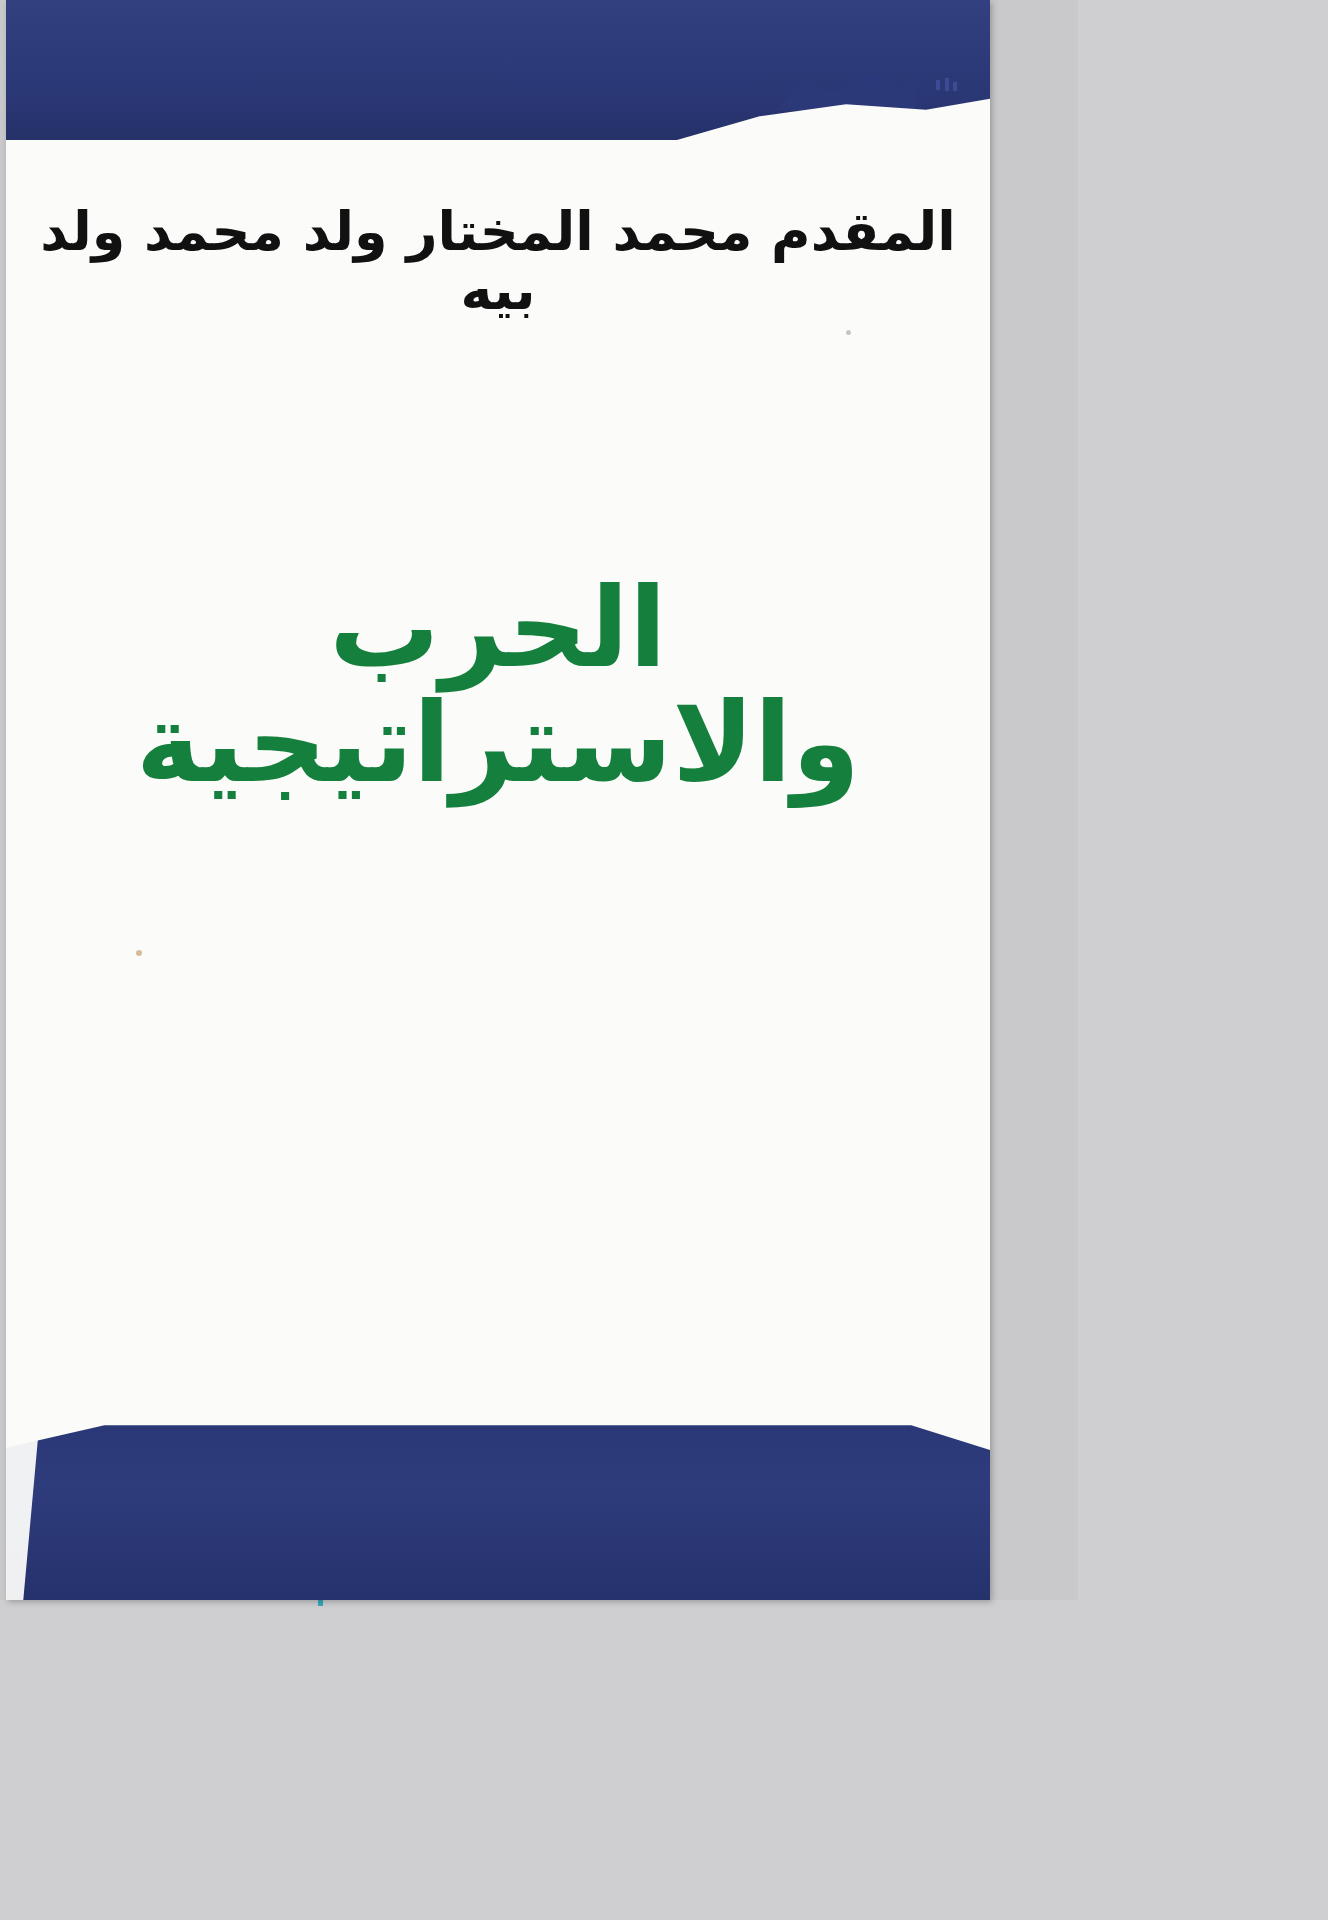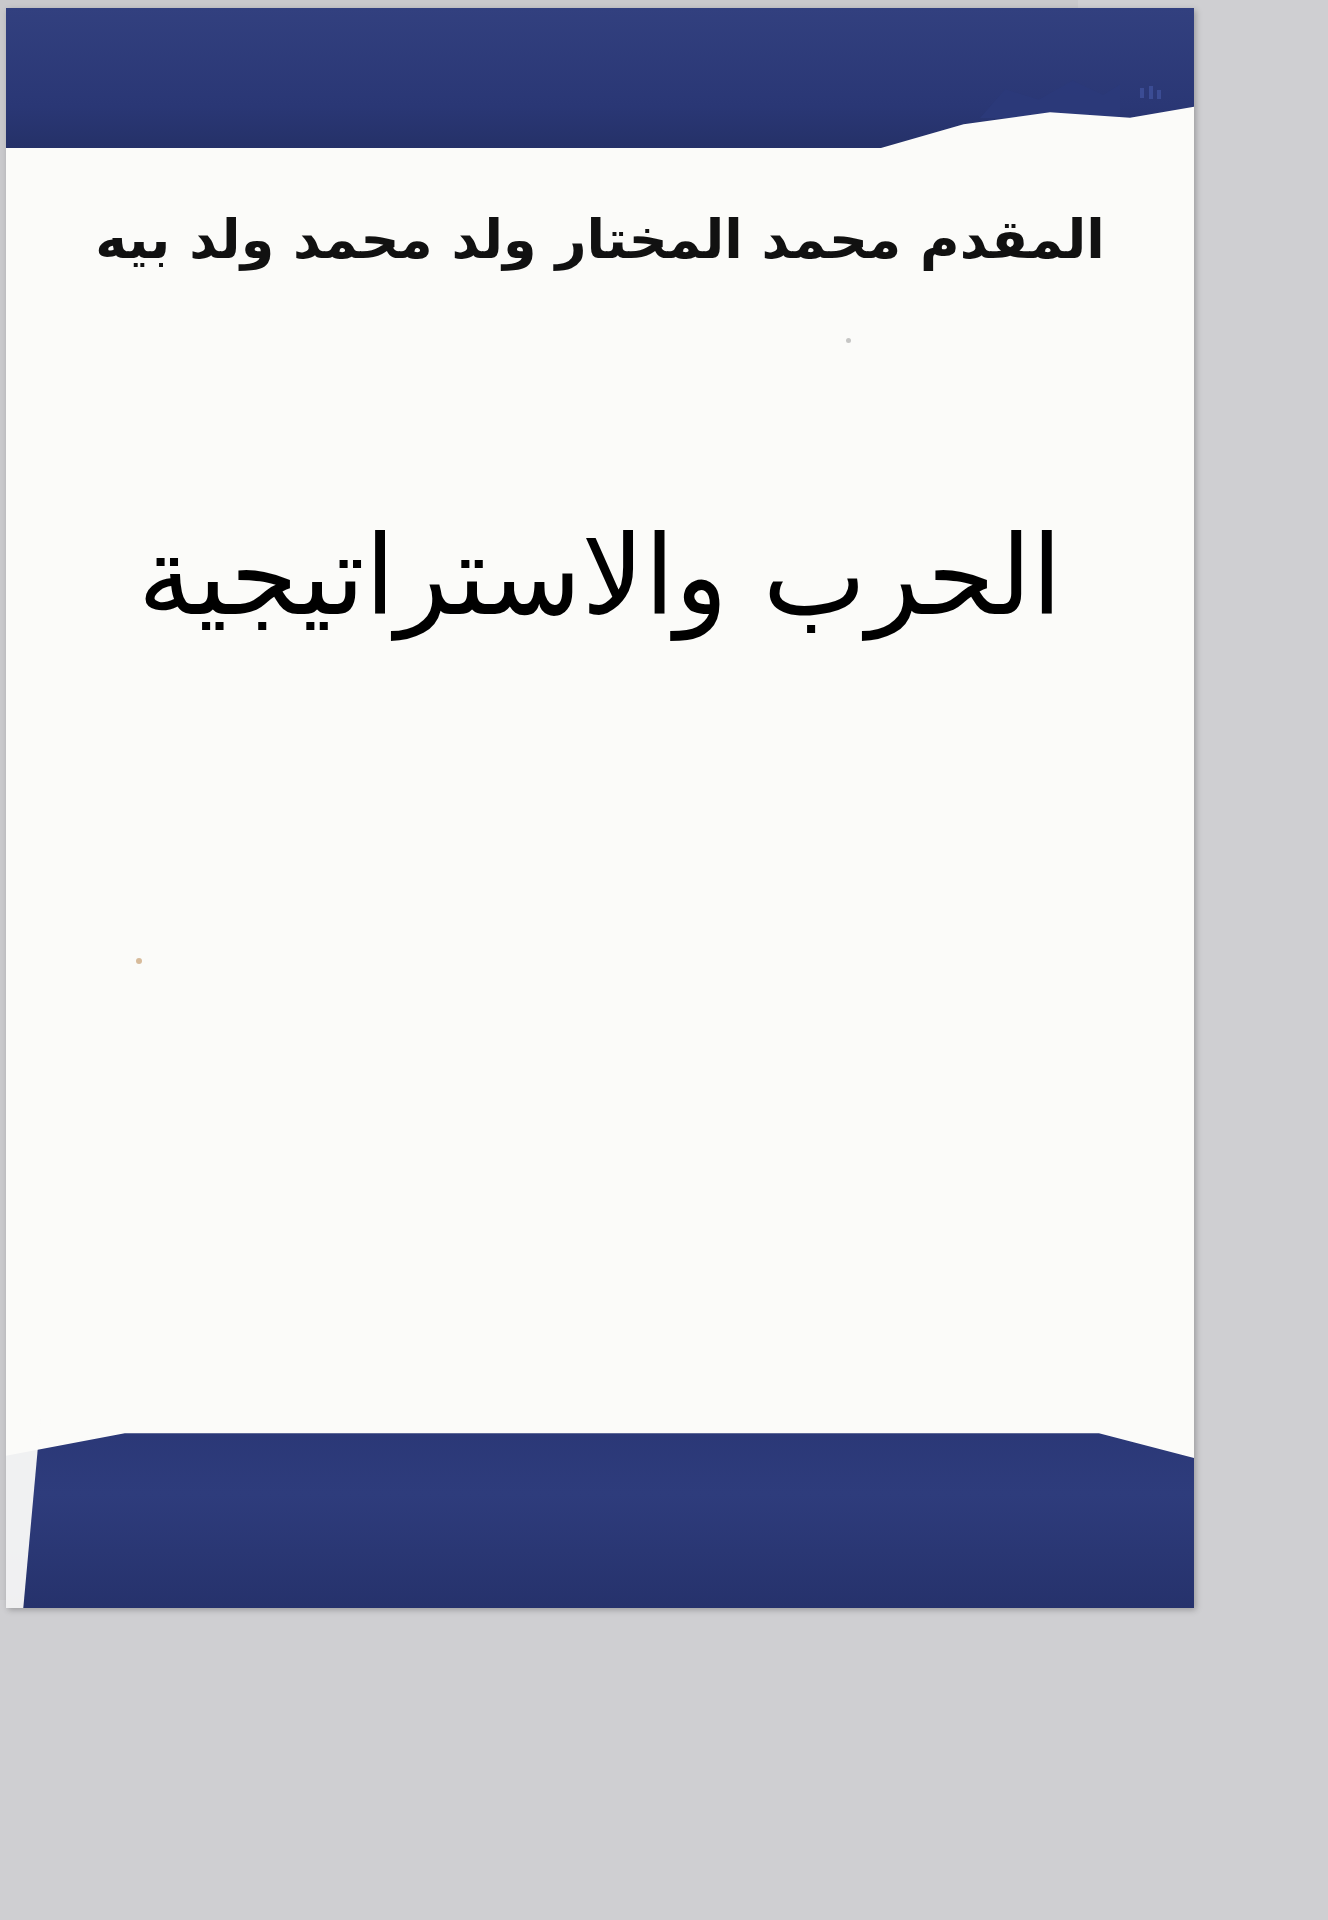--- a/index.html
+++ b/index.html
@@ -19,22 +19,22 @@
     position: relative;
     width: 1328px;
     height: 1920px;
     background: #c9c9cc;
   }
 
   
   #book-cover {
     position: absolute;
     left: 6px;
-    top: 8px;
-    width: 1188px;
+    top: 0px;
+    width: 984px;
     height: 1600px;
     background: #fbfbf9;
     box-shadow: 2px 2px 6px rgba(0,0,0,0.25);
     overflow: hidden;
   }
 
   
   .band-top {
     position: absolute;
     left: 0;
@@ -146,24 +146,24 @@
   }
   .title-conn {
     font-size: 86px;
     font-weight: 700;
     line-height: 1.1;
     margin-top: 10px;
     color: #0a0a0a;
   }
   .title-sub {
     font-size: 110px;
-    font-weight: 400;
+    font-weight: 700;
     line-height: 1.05;
     margin-top: 12px;
-    color: #000000;
+    color: #15803d;
     letter-spacing: -2px;
   }
 
   
   .publisher {
     position: absolute;
     left: 0;
     right: 0;
     bottom: 58px;
     display: flex;

